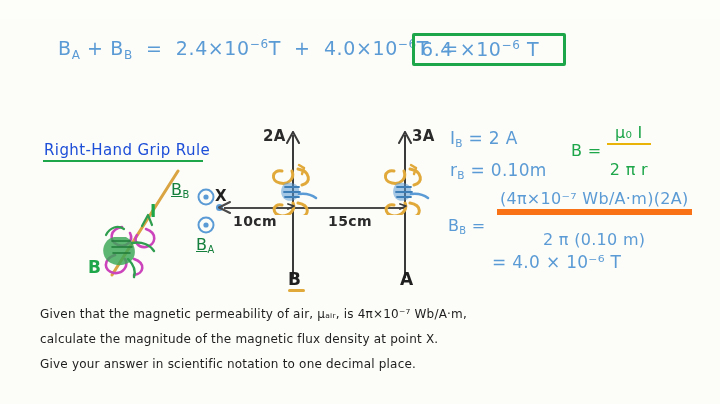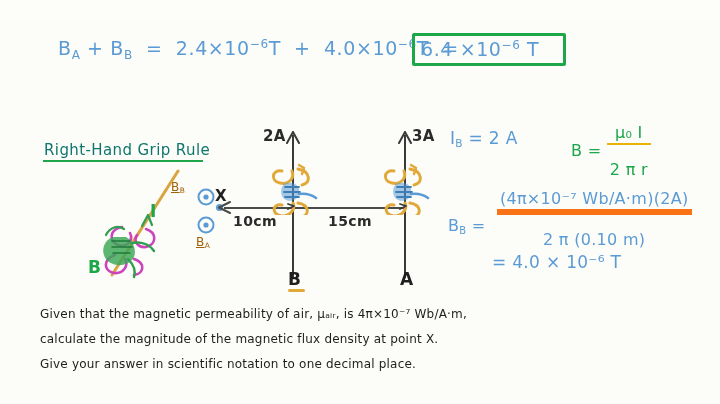--- a/index.html
+++ b/index.html
@@ -55,21 +55,21 @@
     white-space: nowrap;
     text-align: right;
   }
   #answer-text .sup { font-size: 12px; vertical-align: 7px; }
 
   
   #grip-title {
     left: 44px;
     top: 122px;
     font-size: 15px;
-    color: #0f766e;
+    color: #1d4ed8;
     letter-spacing: .4px;
     white-space: nowrap;
   }
   #grip-underline {
     left: 43px;
     top: 141px;
     width: 160px;
     height: 2px;
     background: #1da64a;
   }
@@ -115,22 +115,22 @@
     border-radius: 2px;
   }
 
   
   .x-label {
     font-size: 15px;
     color: #1f1f1f;
     font-weight: 700;
   }
   .bfield-label {
-    font-size: 12px;
-    color: #a16207;
+    font-size: 16px;
+    color: #15803d;
     text-decoration: underline;
   }
 
   
   .work {
     color: #5b9bd5;
     font-size: 16px;
     white-space: nowrap;
     letter-spacing: .3px;
   }
@@ -292,20 +292,24 @@
   </svg>
 
   <div class="abs hw dist-label" style="left:233px; top:194px;">10cm</div>
   <div class="abs hw dist-label" style="left:328px; top:194px;">15cm</div>
 
   <div class="abs work hw" style="left:450px; top:109px; font-size:17px;">
     <span>I</span><span class="sub">B</span>
     <span>= 2 A</span>
   </div>
 
+  <div class="abs work hw" style="left:450px; top:141px; font-size:17px;">
+    <span>r</span><span class="sub">B</span>
+    <span>= 0.10m</span>
+  </div>
 
   <div class="abs hw" id="formula-green">
     <span>B =</span>
     <span class="frac g">
       <span class="num">μ₀ I</span>
       <span class="den">2 π r</span>
     </span>
   </div>
 
   <div class="abs work hw" style="left:448px; top:170px; font-size:16px;">

